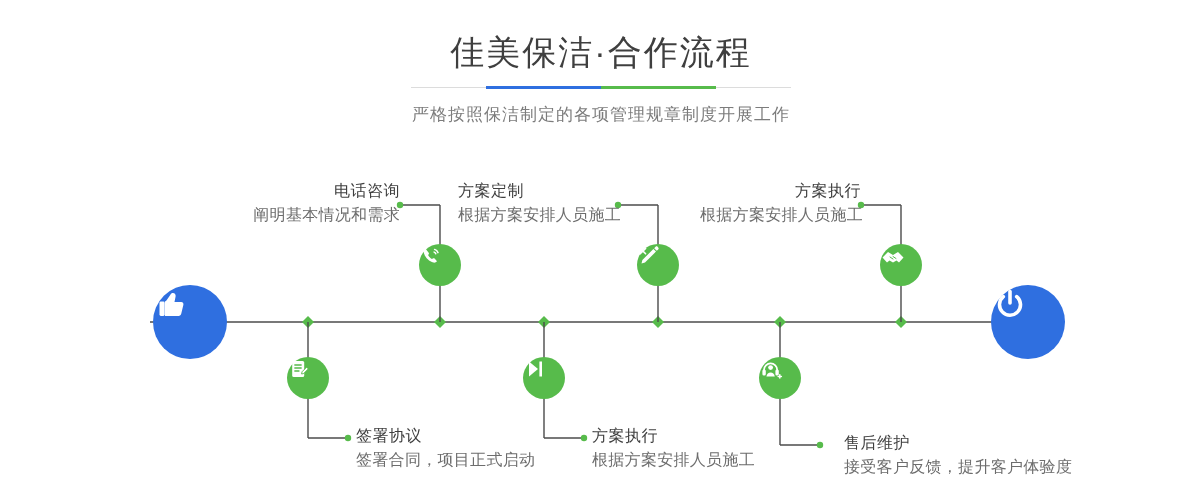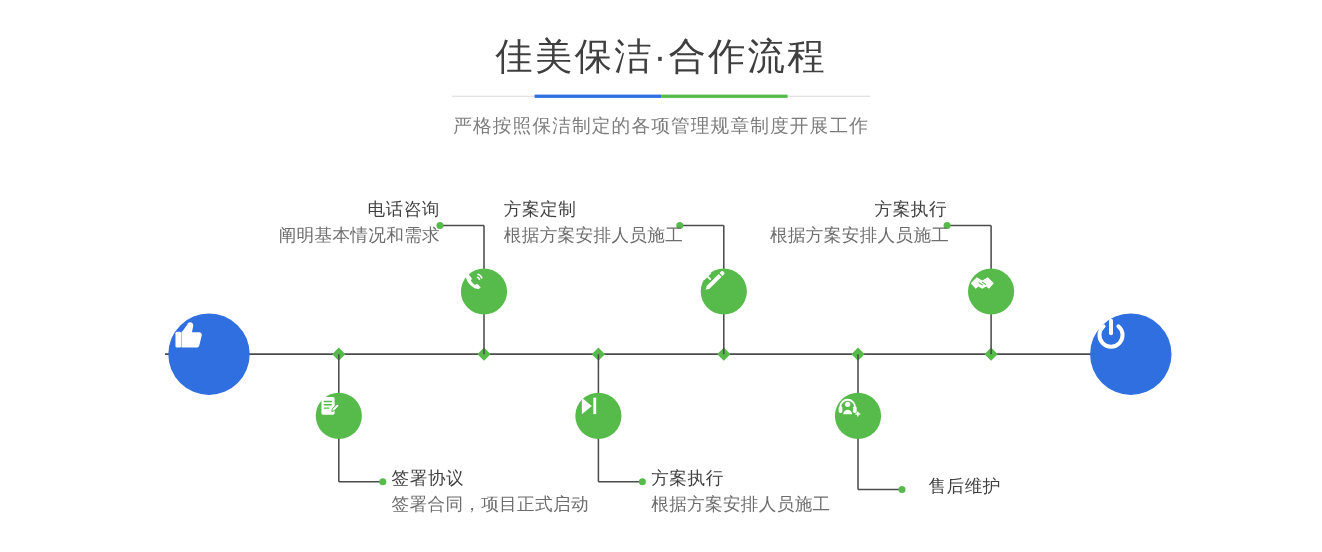--- a/index.html
+++ b/index.html
@@ -302,16 +302,17 @@
       <div class="d">签署合同，项目正式启动</div>
     </div>
 
     <div class="lbl below" style="left:592px; top:275px;">
       <div class="t">方案执行</div>
       <div class="d">根据方案安排人员施工</div>
     </div>
 
     <div class="lbl below" style="left:828px; top:282px;margin-left:16px;">
       <div class="t">售后维护</div>
+      <div class="d">接受客户反馈，提升客户体验度</div>
     </div>
 
   </div>
 </div>
 
 </body></html>

